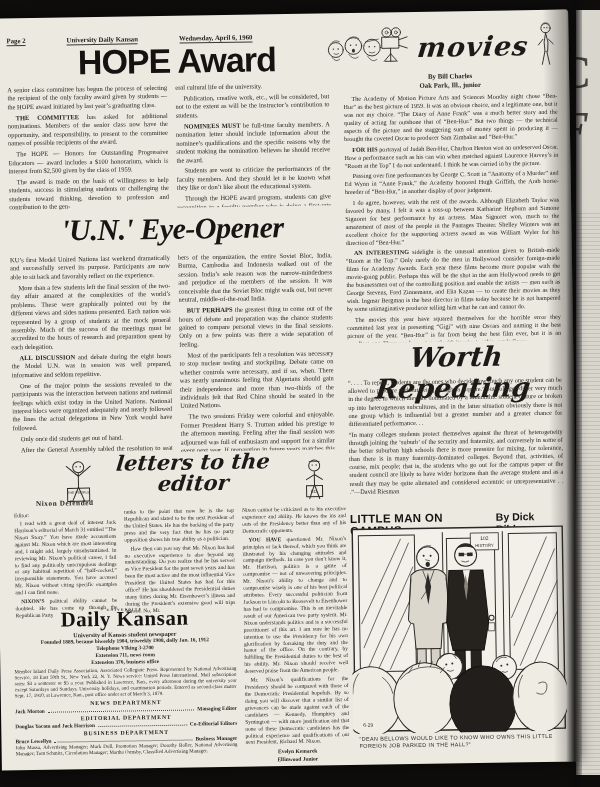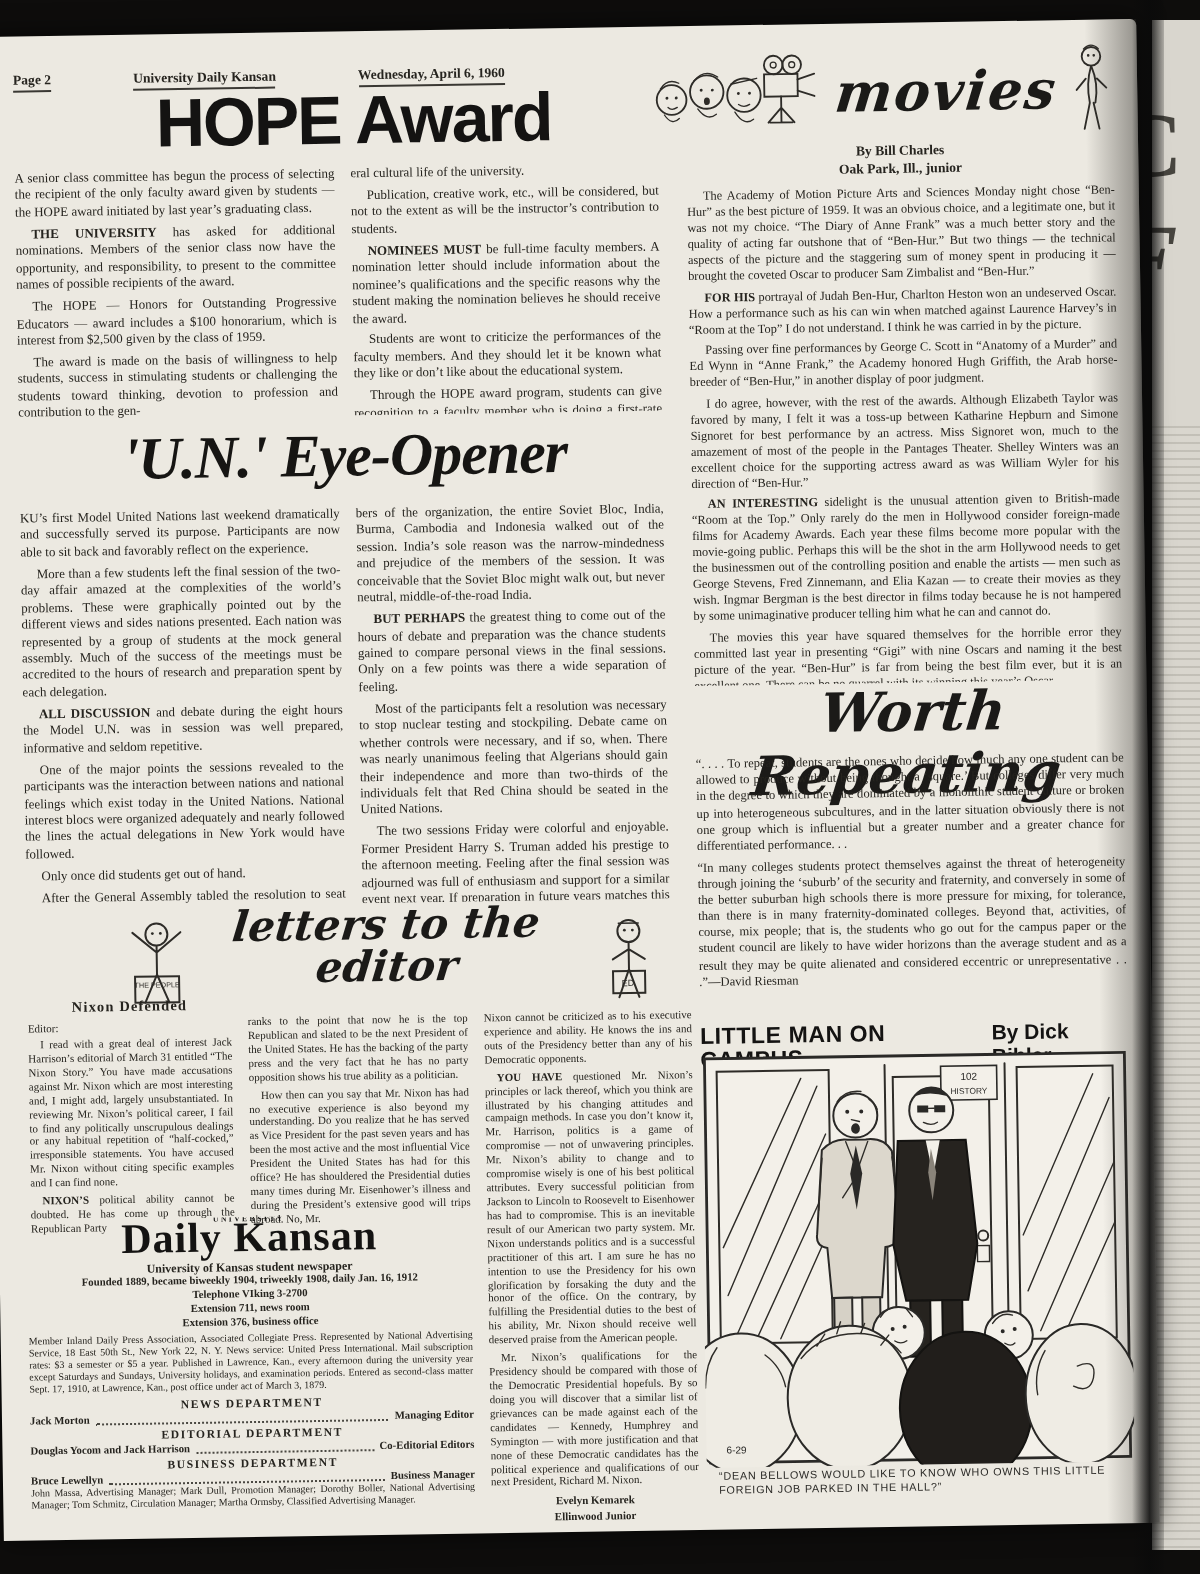--- a/index.html
+++ b/index.html
@@ -90,21 +90,21 @@
 
   <div class="abs hdr">
     <span>Page 2</span>
     <span>University Daily Kansan</span>
     <span>Wednesday, April 6, 1960</span>
   </div>
 
   <div class="abs hope-title">HOPE Award</div>
   <div class="abs art col hope1">
     <p class="flush"><b></b><span>A senior class committee has begun the process of selecting the recipient of the only faculty award given by students — the HOPE award initiated by last year’s graduating class.</span></p>
-    <p><b>THE UNIVERSITY</b><span> has asked for additional nominations. Members of the senior class now have the opportunity, and responsibility, to present to the committee names of possible recipients of the award.</span></p>
+    <p><b>THE COMMITTEE</b><span> has asked for additional nominations. Members of the senior class now have the opportunity, and responsibility, to present to the committee names of possible recipients of the award.</span></p>
     <p><b></b><span>The HOPE — Honors for Outstanding Progressive Educators — award includes a $100 honorarium, which is interest from $2,500 given by the class of 1959.</span></p>
     <p><b></b><span>The award is made on the basis of willingness to help students, success in stimulating students or challenging the students toward thinking, devotion to profession and contribution to the gen-</span></p>
   </div>
   <div class="abs art col hope2">
     <p class="flush"><b></b><span>eral cultural life of the university.</span></p>
     <p><b></b><span>Publication, creative work, etc., will be considered, but not to the extent as will be the instructor’s contribution to students.</span></p>
     <p><b>NOMINEES MUST</b><span> be full-time faculty members. A nomination letter should include information about the nominee’s qualifications and the specific reasons why the student making the nomination believes he should receive the award.</span></p>
     <p><b></b><span>Students are wont to criticize the performances of the faculty members. And they should let it be known what they like or don’t like about the educational system.</span></p>
     <p><b></b><span>Through the HOPE award program, students can give recognition to a faculty member who is doing a first-rate job as the students see it.</span></p>
 

